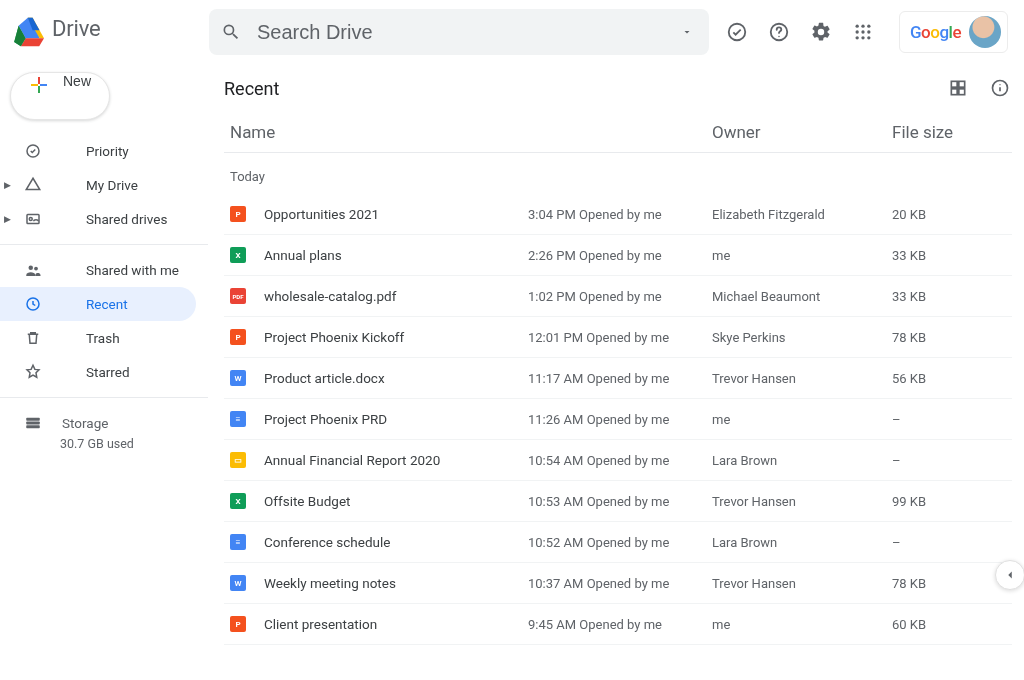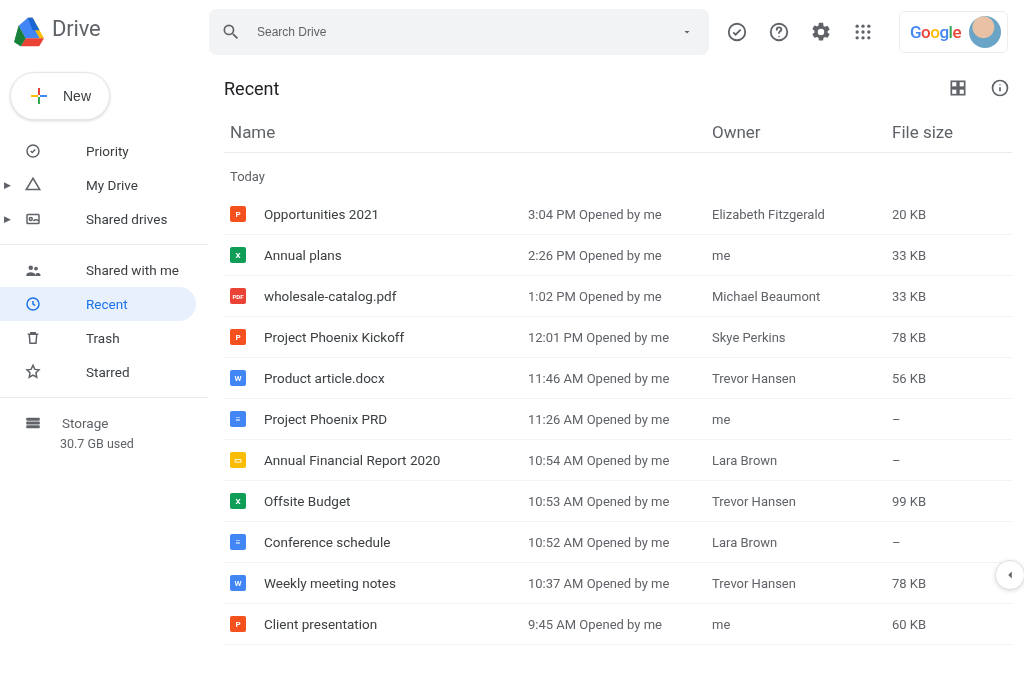--- a/index.html
+++ b/index.html
@@ -41,21 +41,21 @@
     display: flex;
     align-items: center;
     padding: 0 10px;
     gap: 14px;
     color: #5f6368;
   }
   .searchbar input {
     flex: 1;
     border: none;
     background: transparent;
-    font-size: 12px;
+    font-size: 20px;
     color: #3c4043;
     outline: none;
   }
   .searchbar input::placeholder { color: #5f6368; }
   .spacer { flex: 1; }
   .top-icons {
     display: flex;
     align-items: center;
     gap: 18px;
     text-align: center;
@@ -90,21 +90,21 @@
     padding-top: 4px;
     border-right: none;
   }
   .new-btn {
     margin: 4px 0 14px 10px;
     width: 100px; height: 48px;
     border-radius: 28px;
     background: #fff;
     border: 1px solid #e6e6e6;
     box-shadow: 0 1px 3px rgba(60,64,67,.2);
-    display: flex; align-items: center; gap: 12px;
+    display: flex; gap: 12px;
     padding-left: 16px;
     font-size: 14px; font-weight: 500; color: #3c4043;
     cursor: pointer;
   }
   .nav {
     display: flex; flex-direction: column;
     padding-right: 12px;
   }
   .nav-item {
     height: 34px;
@@ -450,21 +450,21 @@
         <div class="row">
           <span class="file-ico ico-slides">P</span>
           <span class="name">Project Phoenix Kickoff</span>
           <span class="last">12:01 PM Opened by me</span>
           <span class="owner">Skye Perkins</span>
           <span class="size">78 KB</span>
         </div>
         <div class="row">
           <span class="file-ico ico-word">W</span>
           <span class="name">Product article.docx</span>
-          <span class="last">11:46 AM Opened by me</span>
+          <span class="last">11:17 AM Opened by me</span>
           <span class="owner">Trevor Hansen</span>
           <span class="size">56 KB</span>
         </div>
         <div class="row">
           <span class="file-ico ico-docs">≡</span>
           <span class="name">Project Phoenix PRD</span>
           <span class="last">11:26 AM Opened by me</span>
           <span class="owner">me</span>
           <span class="size">–</span>
         </div>

